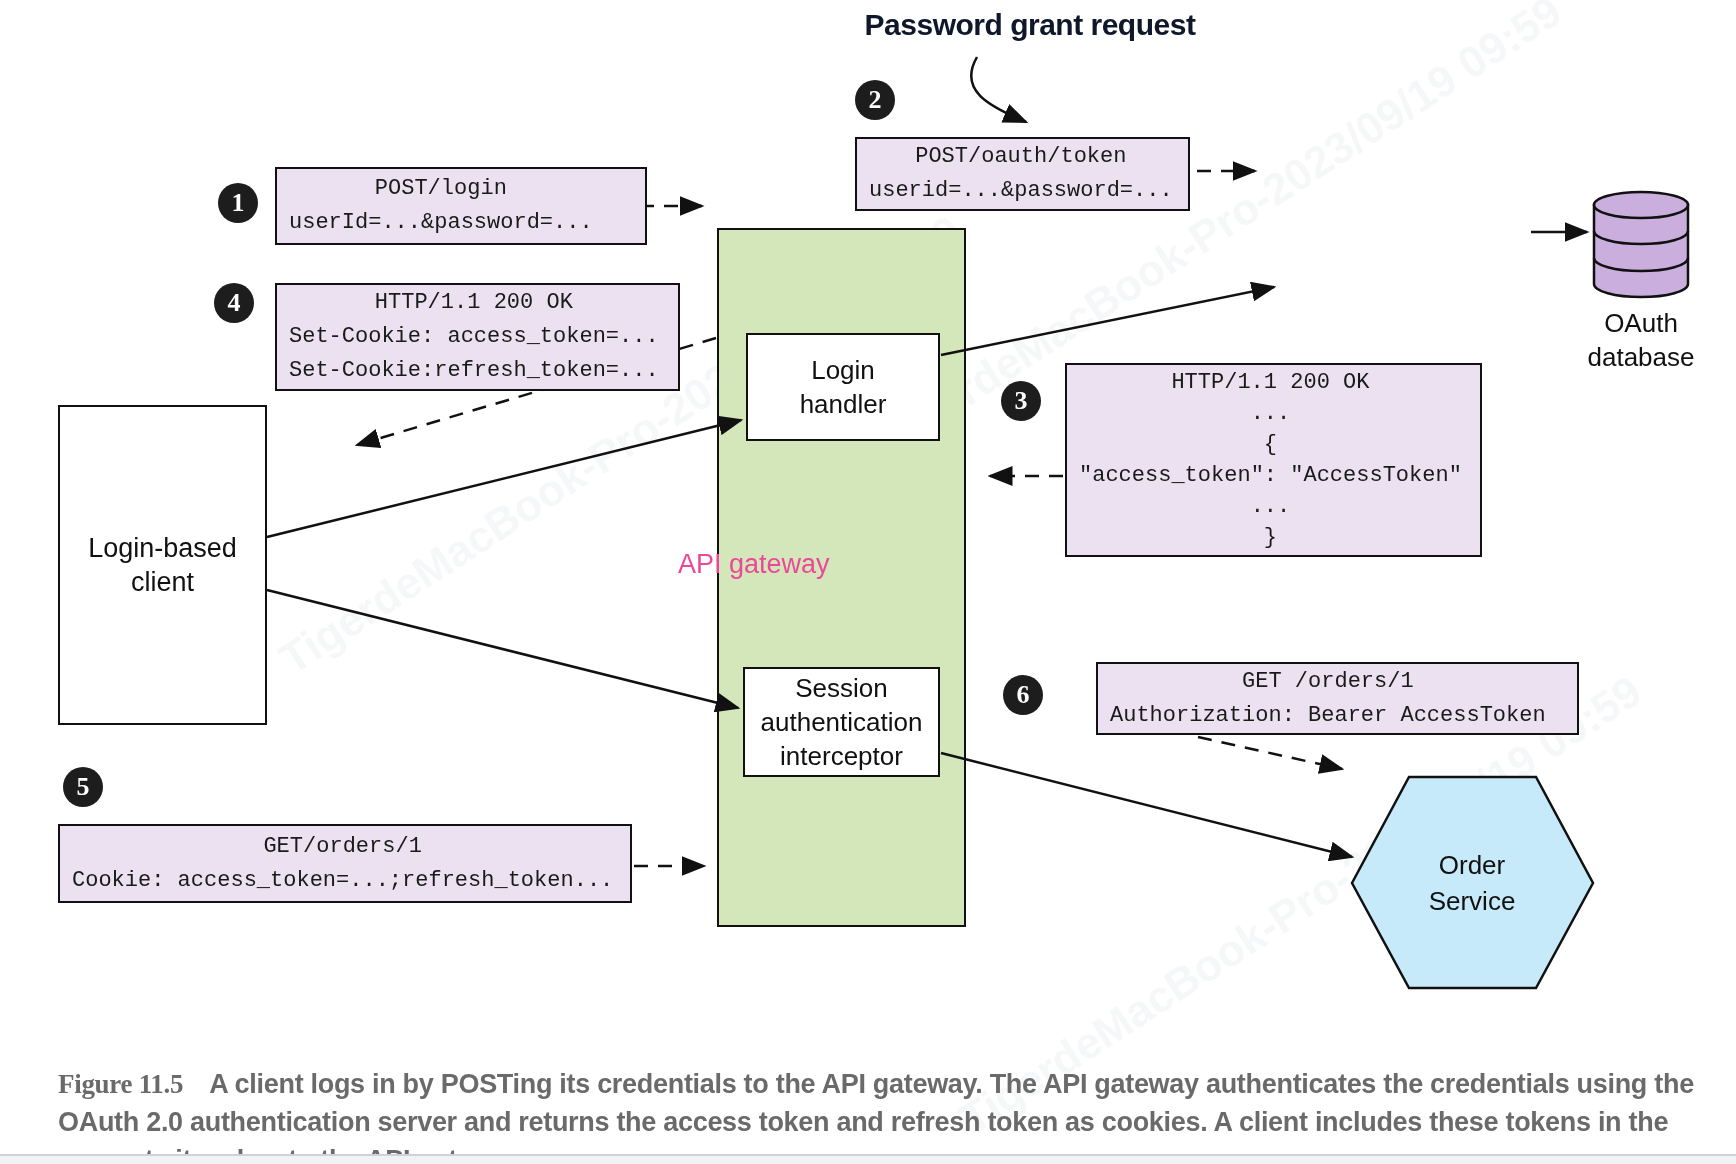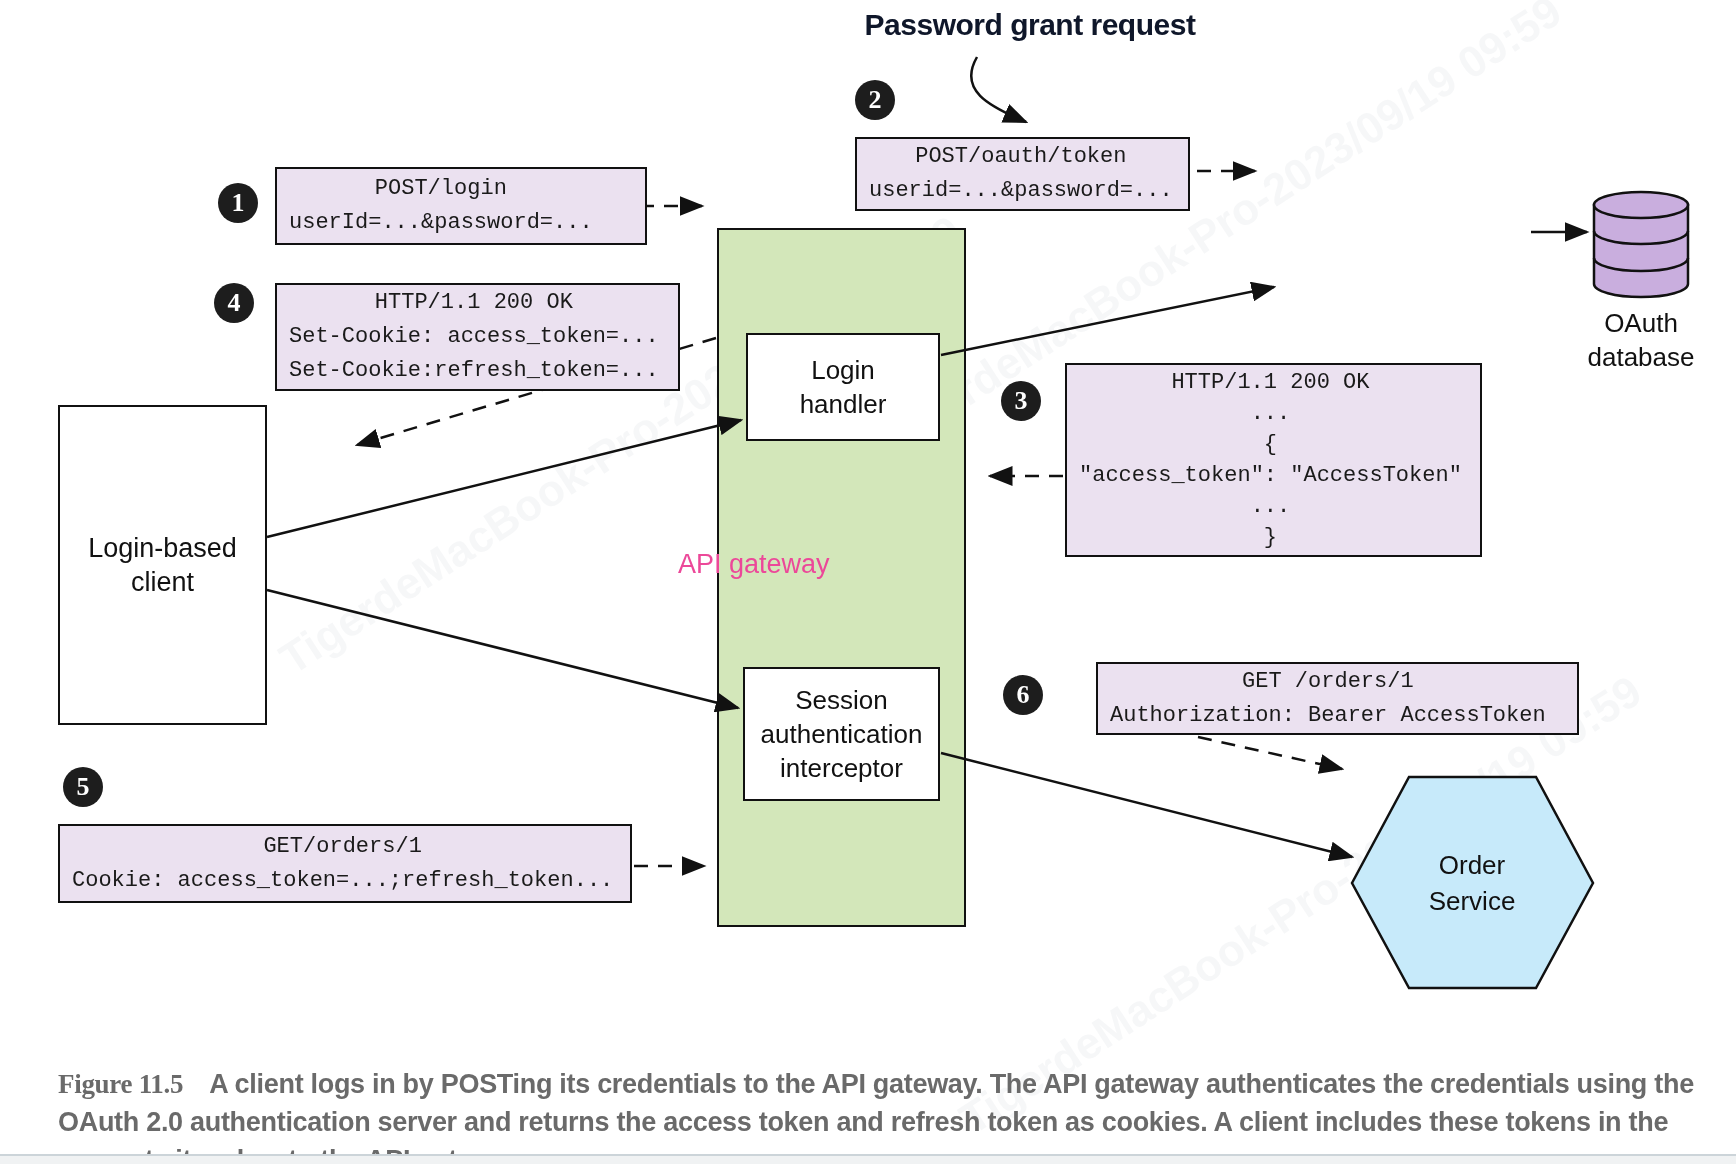--- a/index.html
+++ b/index.html
@@ -29,21 +29,21 @@
     font-size:27px;color:#ec4899;
   }
   
   .node{
     position:absolute;box-sizing:border-box;border:2.5px solid #111;
     display:flex;align-items:center;justify-content:center;text-align:center;
     font-size:26px;line-height:34px;white-space:pre-line;background:#fff;
   }
   .client{left:58px;top:405px;width:209px;height:320px;font-size:27px;}
   .login-handler{left:746px;top:333px;width:194px;height:108px;}
-  .interceptor{left:743px;top:667px;width:197px;height:134px;}
+  .interceptor{left:743px;top:667px;width:197px;height:110px;}
   .auth-server{left:1280px;top:117px;width:250px;height:218px;background:#c2e7f7;}
   
   .hex-label{
     position:absolute;left:1372px;top:847px;width:200px;text-align:center;
     font-size:26px;line-height:36px;white-space:pre-line;
   }
   .db-label{
     position:absolute;left:1561px;top:306px;width:160px;text-align:center;
     font-size:26px;line-height:34px;white-space:pre-line;
   }

